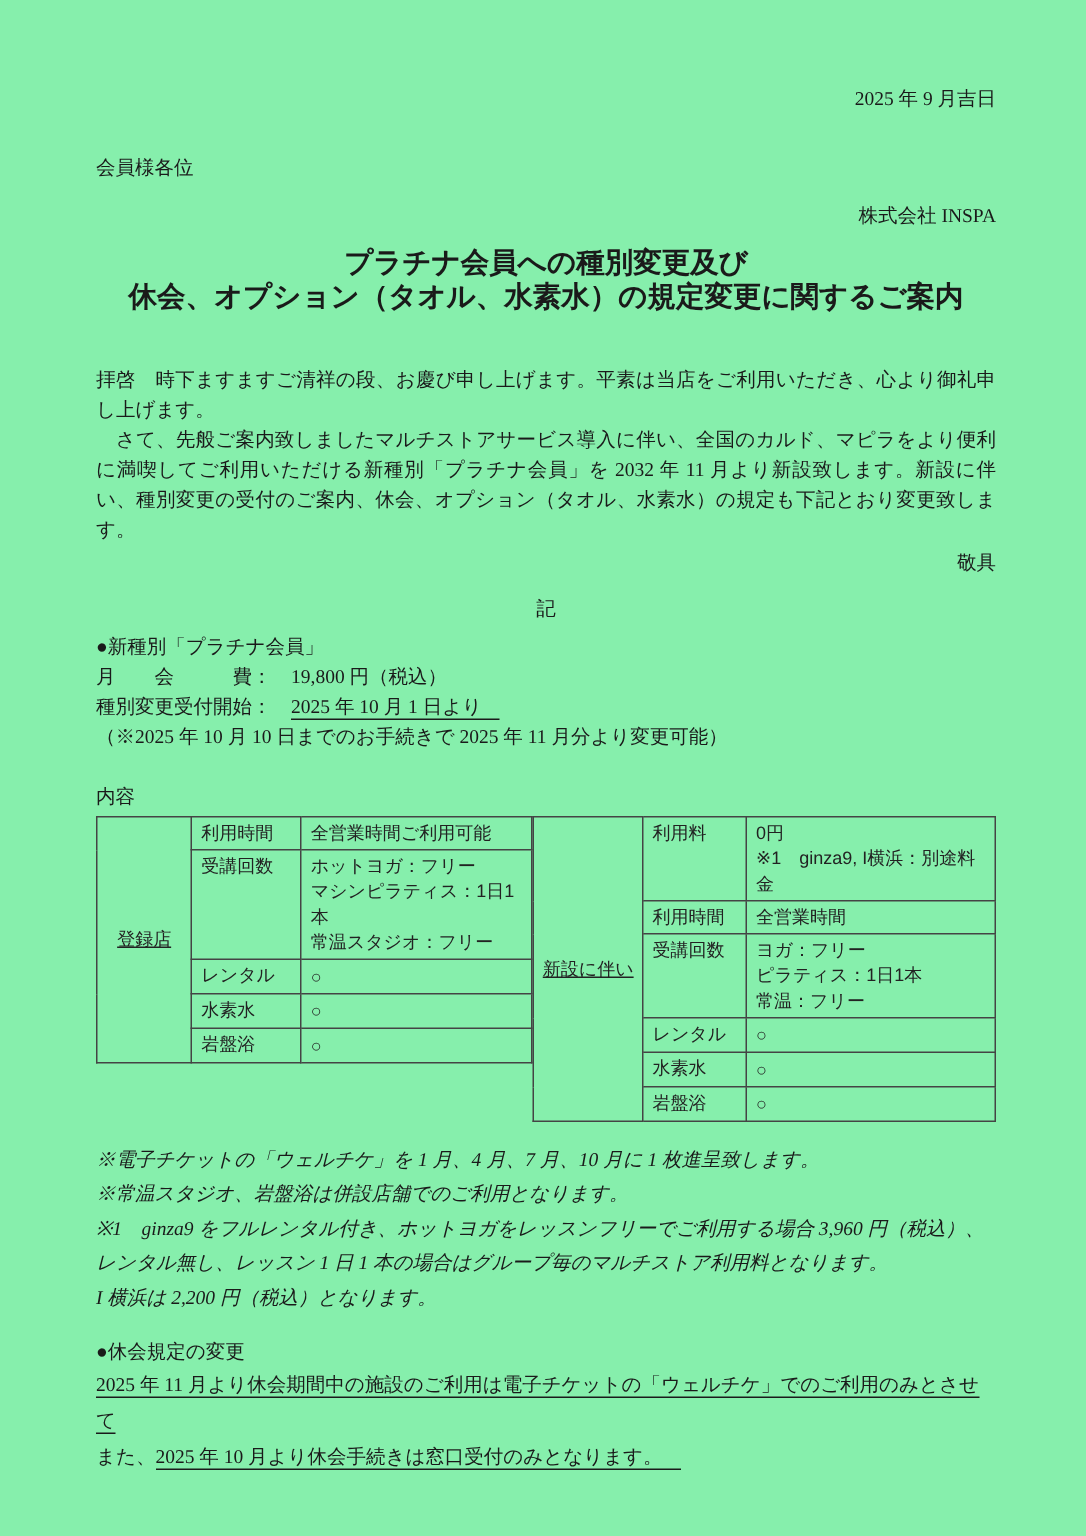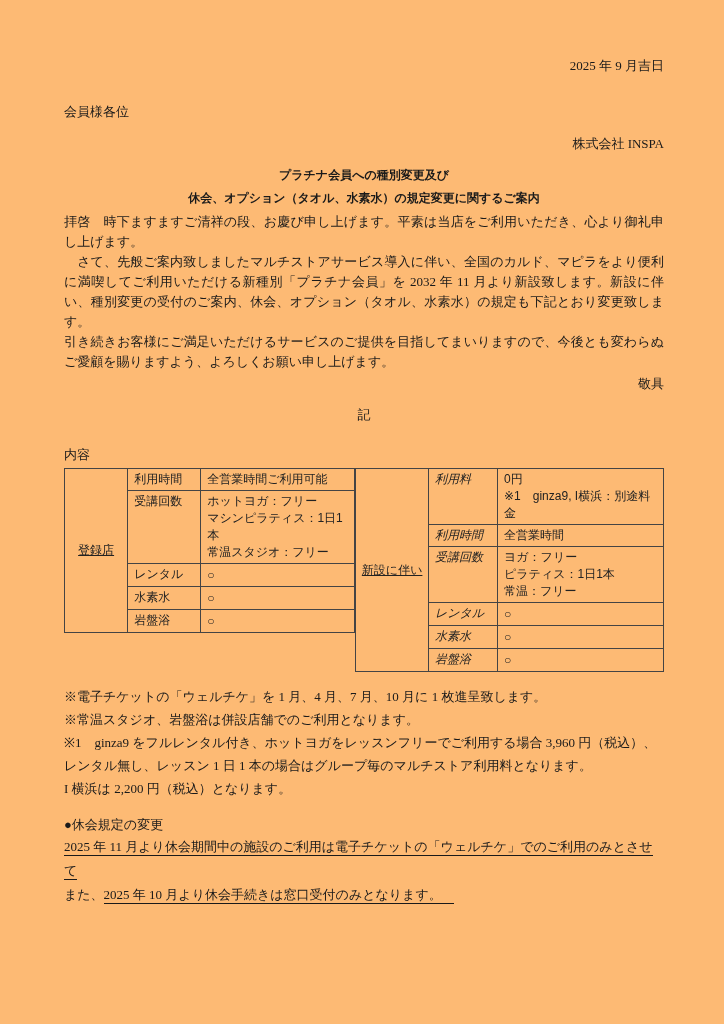--- a/index.html
+++ b/index.html
@@ -1,52 +1,52 @@
 <!DOCTYPE html>
 <html><head>
 <meta charset="utf-8">
 <style>
   html,body{margin:0;padding:0;background:#e8e8e8;}
   .page{
-    width:724px;height:1024px;box-sizing:border-box;background:#fdba74;
+    width:724px;height:1024px;box-sizing:border-box;background:#86efac;
     margin:0 auto;position:relative;color:#1a1a1a;
     font-family:"Liberation Serif","DejaVu Serif",serif;
     font-size:13px;line-height:20px;
     padding:56px 60px 0 64px;overflow:hidden;
   }
   .right{text-align:right;}
   .center{text-align:center;}
   .date{margin-bottom:26px;}
   .addressee{margin-bottom:12px;}
   .company{margin-bottom:10px;}
-  .doc-title{font-weight:bold;font-size:12px;line-height:23px;margin-bottom:2px;}
+  .doc-title{font-weight:bold;font-size:19px;line-height:23px;margin-bottom:33px;}
   .para{margin:0;text-align:justify;}
   .keigu{margin-top:2px;}
   .ki{margin:11px 0 5px 0;}
   .line{white-space:nowrap;}
   .u{border-bottom:1px solid #1a1a1a;padding-bottom:1px;}
   .u-pad{padding-right:12px;}
   .naiyou{margin-top:20px;margin-bottom:3px;}
   .tables{display:flex;justify-content:space-between;align-items:flex-start;}
   table{
     border-collapse:collapse;
     font-family:"Liberation Sans","DejaVu Sans",sans-serif;
     font-size:12px;line-height:17px;color:#222;
   }
   td{border:1px solid #444;padding:2px 6px;vertical-align:top;}
   td.group{text-align:center;vertical-align:middle;padding:2px 4px;text-decoration:underline;}
   .t-left td.group{width:56px;}
   .t-left td.lbl{width:62px;}
   .t-left td.val{width:146px;}
   .t-right td.group{width:66px;}
-  .t-right td.lbl{width:58px;font-style:italic;}
+  .t-right td.lbl{width:58px;}
   .t-right td.val{width:158px;}
   td.circle-val{line-height:18px;}
   .notes{margin-top:13px;}
-  .notes div{line-height:23px;white-space:nowrap;}
+  .notes div{line-height:23px;white-space:nowrap;font-style:italic;}
   .sec-heading{margin-top:15px;}
   .sec-body div{line-height:24px;}
 </style>
 </head>
 <body>
 
 <div class="page">
 
   <div class="date right">2025 年 9 月吉日</div>
 
@@ -54,26 +54,31 @@
 
   <div class="company right">株式会社 INSPA</div>
 
   <div class="doc-title center">
     <div>プラチナ会員への種別変更及び</div>
     <div>休会、オプション（タオル、水素水）の規定変更に関するご案内</div>
   </div>
 
   <p class="para">拝啓　時下ますますご清祥の段、お慶び申し上げます。平素は当店をご利用いただき、心より御礼申し上げます。</p>
   <p class="para">　さて、先般ご案内致しましたマルチストアサービス導入に伴い、全国のカルド、マピラをより便利に満喫してご利用いただける新種別「プラチナ会員」を 2032 年 11 月より新設致します。新設に伴い、種別変更の受付のご案内、休会、オプション（タオル、水素水）の規定も下記とおり変更致します。</p>
-  <p class="para">引き続きお客様にご満足いただけるサービスのご提供を目指してまいりますので、今後とも変わらぬご愛顧を賜りますよう、よろしくお願い申し上げます。</p>
 
   <div class="keigu right">敬具</div>
 
   <div class="ki center">記</div>
 
+  <div>
+    <div class="line">●新種別「プラチナ会員」</div>
+    <div class="line"><span>月　　会　　　費：</span>　<span>19,800 円（税込）</span></div>
+    <div class="line"><span>種別変更受付開始：</span>　<span class="u u-pad">2025 年 10 月 1 日より</span></div>
+    <div class="line">（※2025 年 10 月 10 日までのお手続きで 2025 年 11 月分より変更可能）</div>
+  </div>
 
   <div class="naiyou">内容</div>
 
   <div class="tables">
 
     <table class="t-left">
       <tbody>
         <tr>
           <td class="group" rowspan="5">登録店</td>
           <td class="lbl">利用時間</td>

